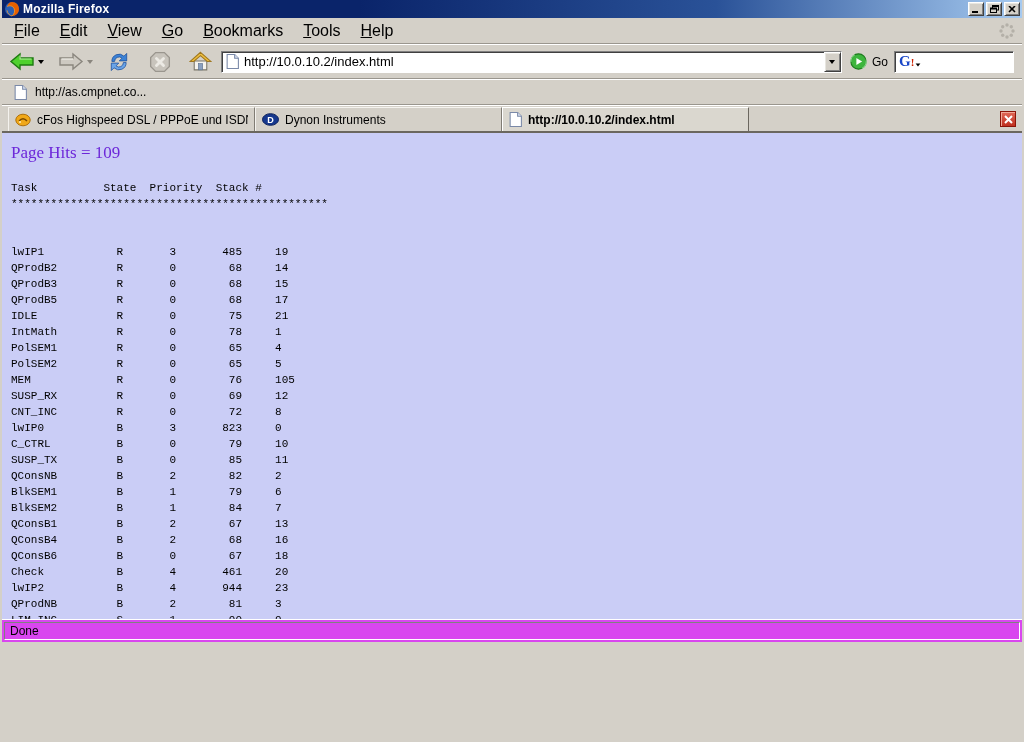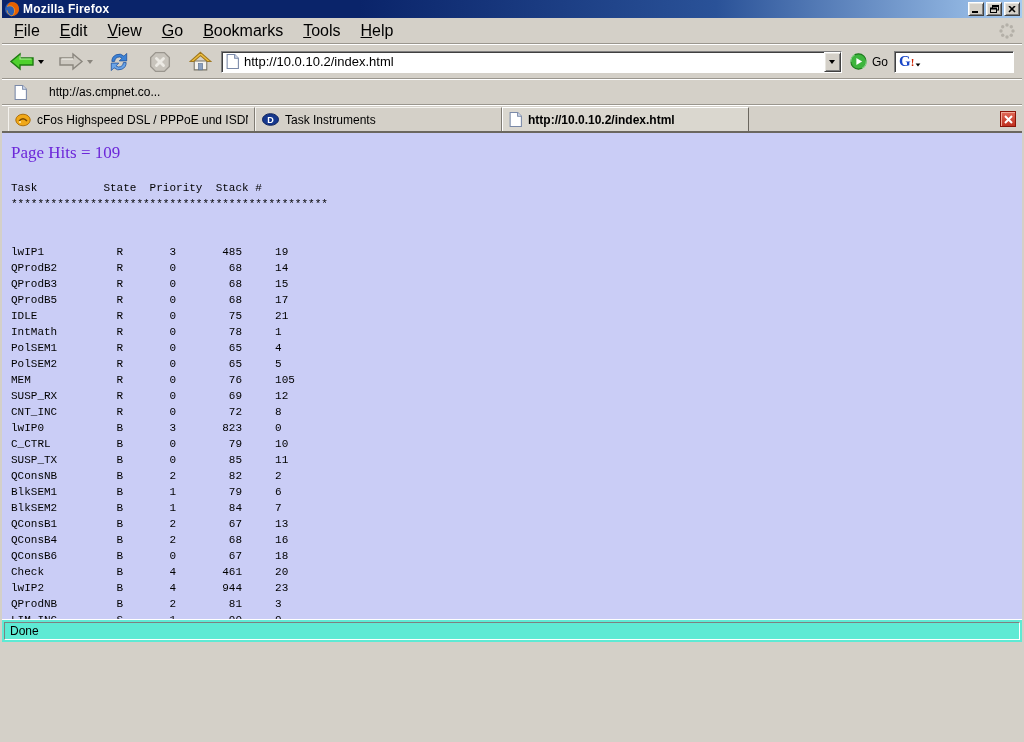--- a/index.html
+++ b/index.html
@@ -55,21 +55,21 @@
     box-shadow:inset 1px 1px 0 #404040;
     display:flex; align-items:center; padding-left:4px; margin-right:2px; }
   .glogo { font-family:"Liberation Serif",serif; font-weight:bold; font-size:15px;
     color:#1a47c8; line-height:14px; }
   .glogo .gmark { color:#cc2200; font-size:11px; }
   .searchbox .caret { border-top-color:#000; transform:scale(.8); margin-left:1px; margin-top:6px; }
 
   
   .bookmarksbar { height:26px; flex:0 0 26px; background:#d4d0c8; display:flex; align-items:center;
     border-top:1px solid #fff; border-bottom:1px solid #9a968e; padding:0 8px; }
-  .bookmark { display:flex; align-items:center; gap:22px; padding:2px 4px; }
+  .bookmark { display:flex; align-items:center; gap:8px; padding:2px 4px; }
   .bookmark-label { font-size:12px; color:#000; white-space:nowrap; }
 
   
   .tabstrip { height:28px; flex:0 0 28px; background:#d4d0c8; display:flex; align-items:flex-end;
     border-top:1px solid #fff; border-bottom:2px solid #6b675f; padding:2px 6px 0 6px; position:relative; }
   .tabs { display:flex; height:24px; flex:1; }
   .tab { width:247px; height:24px; display:flex; align-items:center; gap:6px; padding:0 6px;
     background:#d4d0c8; border:1px solid; border-color:#f4f2ee #807c74 #807c74 #f4f2ee;
     border-bottom:none; font-size:12px; white-space:nowrap; overflow:hidden; }
   .tab.active { background:#dad7cf; font-weight:bold; border-color:#ffffff #6b675f transparent #ffffff; }
@@ -79,21 +79,21 @@
     background:linear-gradient(#e06a58,#c03020); border:1px solid #8a1408;
     box-shadow:inset 1px 1px 0 #f0a898; display:flex; align-items:center; justify-content:center; padding:0; }
 
   
   .content { flex:1; background:var(--page-bg,#cacdf6); overflow:hidden; padding:10px 0 0 9px; }
   .hits { font-family:"Liberation Serif",serif; font-size:17px; color:#6d28d9; }
   pre.task-table { margin-top:17px; font-family:"Liberation Mono","DejaVu Sans Mono",monospace;
     font-size:11px; line-height:16px; color:#000; }
 
   
-  .statusbar { height:23px; flex:0 0 23px; background:#5eead4; border-top:1px solid #fff;
+  .statusbar { height:23px; flex:0 0 23px; background:#d946ef; border-top:1px solid #fff;
     display:flex; align-items:center; padding:2px 2px; }
   .status-panel { flex:1; height:18px; border:1px solid; border-color:#808080 #ffffff #ffffff #808080;
     display:flex; align-items:center; padding-left:5px; font-size:12px; color:#000; }
 </style>
 </head>
 <body>
 
 <div class="window">
 
   <div class="titlebar">
@@ -246,21 +246,21 @@
           </span>
           <span class="tab-label">cFos Highspeed DSL / PPPoE und ISDN CAP...</span>
         </div>
         <div class="tab">
           <span class="tab-icon">
             <svg width="17" height="13" viewBox="0 0 17 13">
               <ellipse cx="8.5" cy="6.5" rx="8" ry="5.8" fill="#16388e" stroke="#0a1f5a"></ellipse>
               <text x="8.5" y="9.5" text-anchor="middle" font-size="9" font-weight="bold" fill="#fff" font-family="Liberation Sans,sans-serif">D</text>
             </svg>
           </span>
-          <span class="tab-label">Task Instruments</span>
+          <span class="tab-label">Dynon Instruments</span>
         </div>
         <div class="tab active">
           <span class="tab-icon">
             <svg width="13" height="15" viewBox="0 0 12 14">
               <path d="M1 0.5 L8 0.5 L11.5 4 L11.5 13.5 L1 13.5 Z" fill="#fff" stroke="#7a89a8"></path>
               <path d="M8 0.5 L8 4 L11.5 4" fill="#dde4f2" stroke="#7a89a8"></path>
             </svg>
           </span>
           <span class="tab-label">http://10.0.10.2/index.html</span>
         </div>

